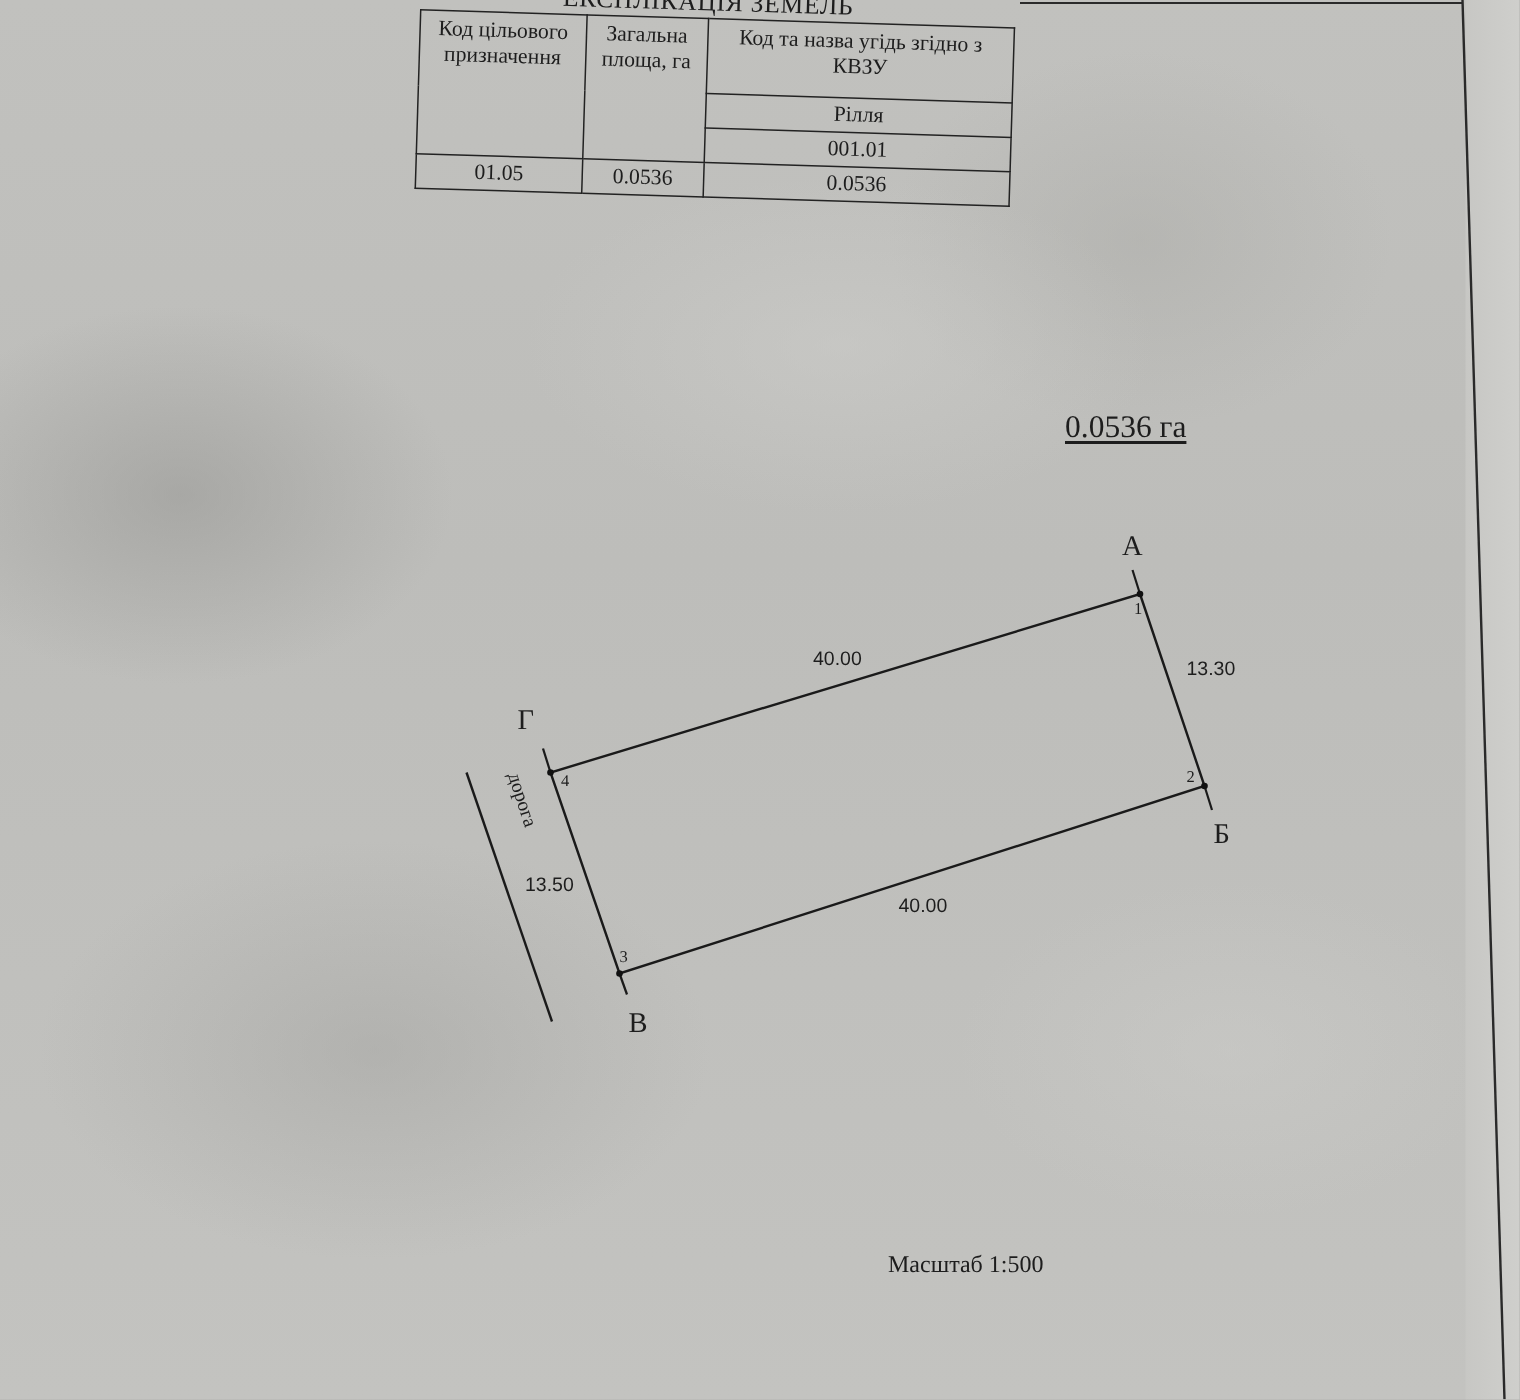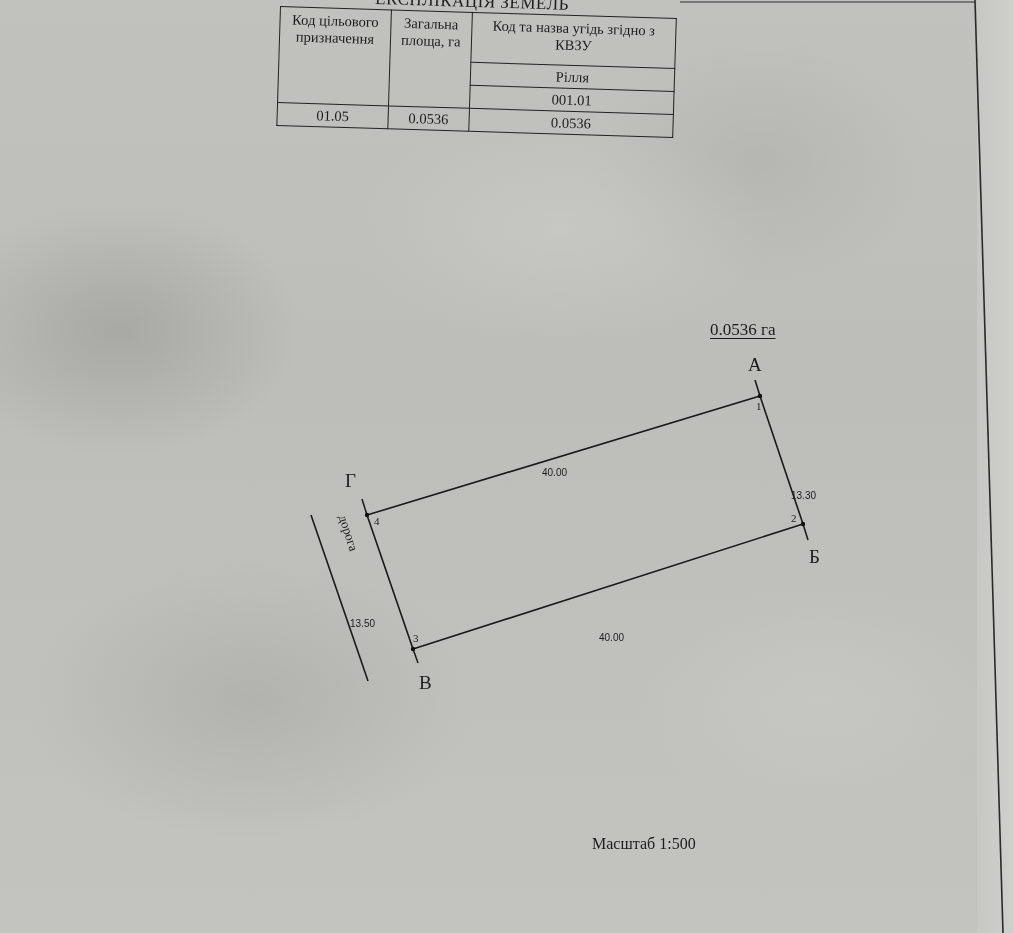--- a/index.html
+++ b/index.html
@@ -66,37 +66,36 @@
       vertical-align: top;
       padding: 1px 2px;
     }
     .h1 { height: 56px; padding-top: 4px !important; }
     .sub { height: 20px; vertical-align: middle !important; }
     .val { height: 20px; vertical-align: middle !important; }
     .area-label {
       position: absolute;
       left: 710px;
       top: 272px;
-      font-size: 17px;
+      font-size: 21px;
       text-decoration: underline;
       text-underline-offset: 3px;
       white-space: nowrap;
-      margin-top: 48px;
     }
     .scale-label {
       position: absolute;
       left: 592px;
       top: 835px;
       font-size: 16px;
       white-space: nowrap;
     }
     .lbl { position: absolute; white-space: nowrap; }
     .corner { font-size: 19px; }
     .pt { font-size: 11px; }
-    .dim { font-size: 10px; font-family: "Liberation Sans", "DejaVu Sans", sans-serif; margin-top: 36px; }
+    .dim { font-size: 13px; font-family: "Liberation Sans", "DejaVu Sans", sans-serif; }
     .road {
       font-size: 13px;
       transform-origin: 0 0;
       transform: rotate(72deg);
     }
   </style>
 </head>
 <body>
 
 <div class="paper"></div>
@@ -156,20 +155,20 @@
 <div class="lbl corner" style="left:748px; top:354px;">А</div>
 <div class="lbl corner" style="left:809px; top:546px;">Б</div>
 <div class="lbl corner" style="left:419px; top:672px;">В</div>
 <div class="lbl corner" style="left:345px; top:470px;">Г</div>
 
 <div class="lbl pt" style="left:756px; top:400px;">1</div>
 <div class="lbl pt" style="left:791px; top:512px;">2</div>
 <div class="lbl pt" style="left:413px; top:632px;">3</div>
 <div class="lbl pt" style="left:374px; top:515px;">4</div>
 
-<div class="lbl dim" style="left:791px; top:454px;text-align:right;">13.30</div>
+<div class="lbl dim" style="left:791px; top:438px;text-align:right;">13.30</div>
 <div class="lbl dim" style="left:599px; top:596px;">40.00</div>
 <div class="lbl dim" style="left:350px; top:582px;text-align:center;">13.50</div>
 <div class="lbl dim" style="left:542px; top:431px;">40.00</div>
 
 <div class="lbl road" style="left:350px; top:513px;">дорога</div>
 
 <div class="scale-label">Масштаб 1:500</div>
 
 </body></html>

